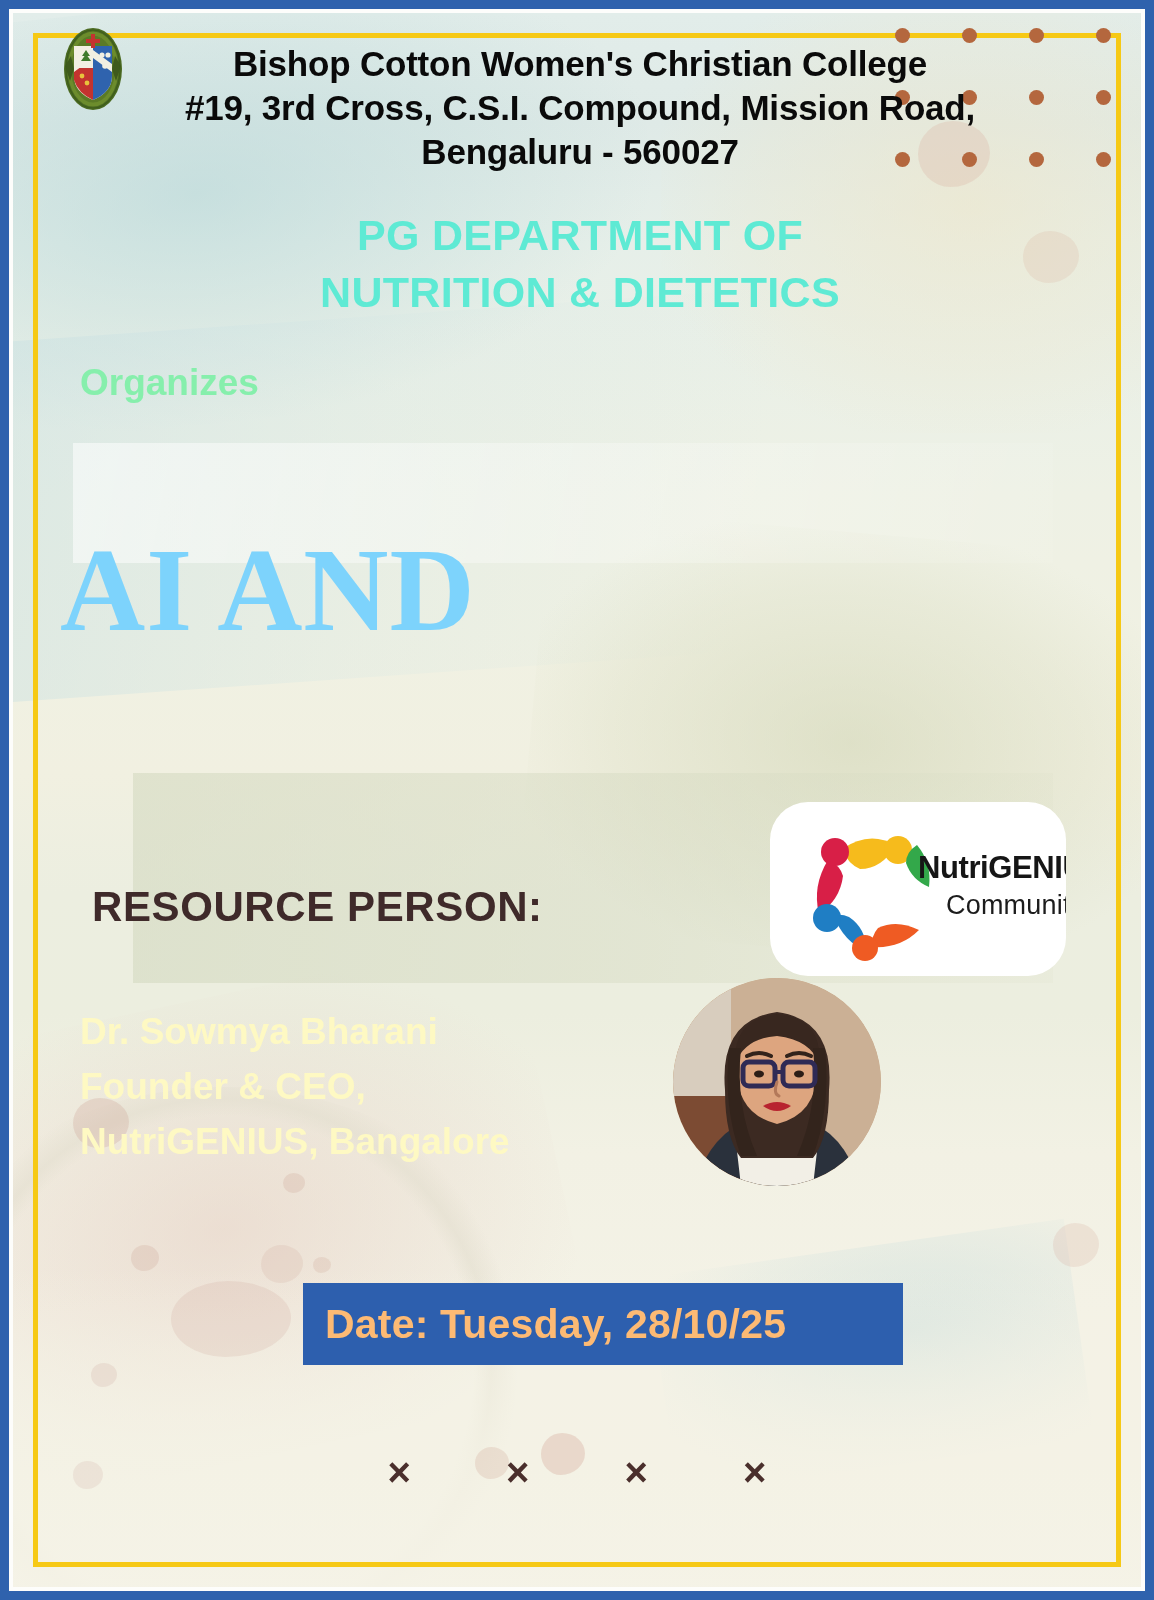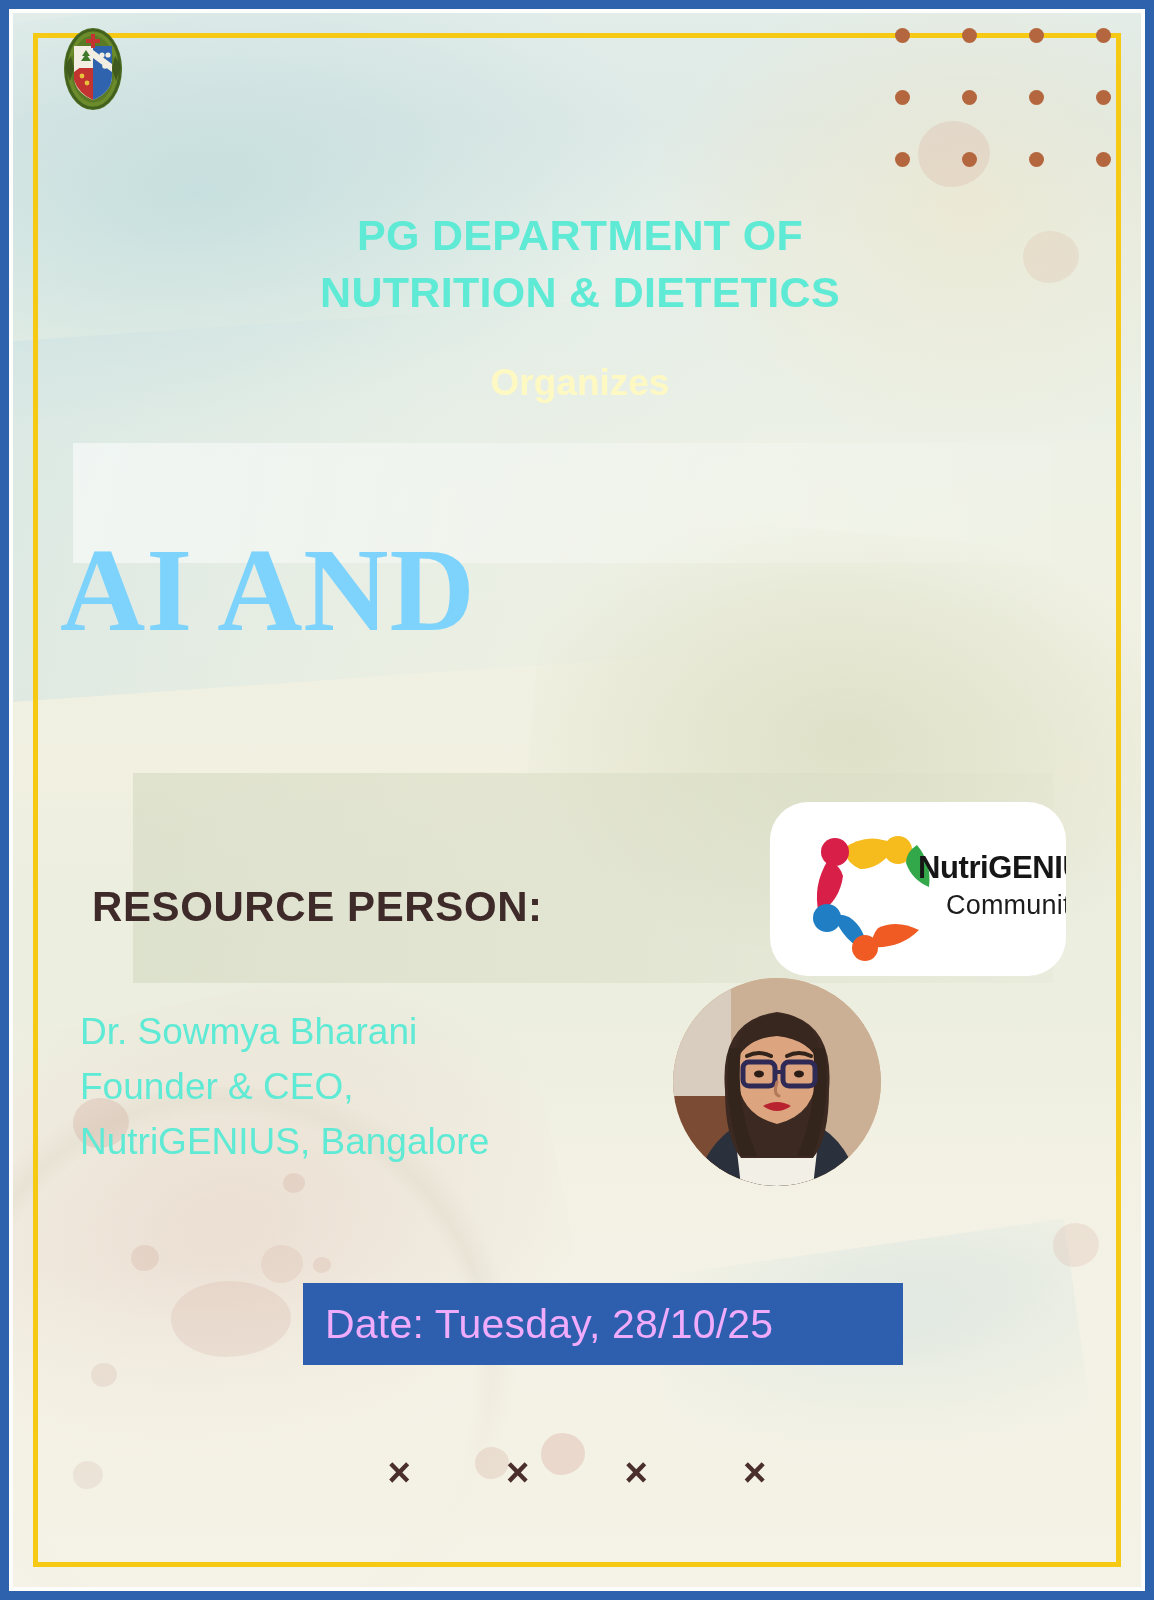--- a/index.html
+++ b/index.html
@@ -159,22 +159,22 @@
     font-size: 43px;
     line-height: 1.33;
     letter-spacing: 0.3px;
   }
   #dept-heading .line { display: block; }
 
   #organizes {
     position: absolute;
     left: 80px; top: 362px;
     width: 1000px;
-    text-align: center;
-    color: #fef9c3;
+    text-align: left;
+    color: #86efac;
     font-weight: 700;
     font-size: 37px;
   }
 
   #workshop-on {
     position: absolute;
     left: 80px; top: 436px;
     width: 1000px;
     text-align: center;
     color: #0a0a0a;
@@ -238,22 +238,22 @@
     color: #3f2a2a;
     font-weight: 700;
     font-size: 42px;
     letter-spacing: 0.6px;
     text-align: center;
   }
 
   #resource-details {
     position: absolute;
     left: 80px; top: 1005px;
-    color: #5eead4;
-    font-weight: 400;
+    color: #fef9c3;
+    font-weight: 700;
     font-size: 37px;
     line-height: 1.48;
   }
   #resource-details .line { display: block; white-space: nowrap; }
 
   
   #speaker-photo {
     position: absolute;
     left: 673px; top: 978px;
     width: 208px; height: 208px;
@@ -266,22 +266,22 @@
   #date-banner {
     position: absolute;
     left: 303px; top: 1283px;
     width: 600px; height: 82px;
     background: #2d5fae;
     display: flex;
     align-items: center;
     padding-left: 22px;
   }
   #date-banner .date-text {
-    color: #f0abfc;
-    font-weight: 400;
+    color: #fdba74;
+    font-weight: 700;
     font-size: 41px;
     letter-spacing: 0.2px;
     white-space: nowrap;
   }
 
   
   #x-marks {
     position: absolute;
     left: 0; top: 1450px;
     width: 1154px;
@@ -369,20 +369,25 @@
       <circle cx="43" cy="40" r="2.8" fill="#f2efe2"></circle>
       <circle cx="20" cy="50" r="2.4" fill="#e8c23c"></circle>
       <circle cx="25" cy="57" r="2.4" fill="#e8c23c"></circle>
       <path d="M20 30 L24 24 L28 30 Z" fill="#3f7a2c"></path>
       <path d="M19 35 L24 28 L29 35 Z" fill="#3f7a2c"></path>
 
       <ellipse cx="31" cy="43" rx="27" ry="39" fill="none" stroke="#3c5a1a" stroke-width="1.1" opacity=".85"></ellipse>
     </svg>
   </div>
 
+  <div id="college-header">
+    <span class="line">Bishop Cotton Women's Christian College</span>
+    <span class="line">#19, 3rd Cross, C.S.I. Compound, Mission Road,</span>
+    <span class="line">Bengaluru - 560027</span>
+  </div>
 
   <div id="dept-heading">
     <span class="line">PG DEPARTMENT OF</span>
     <span class="line">NUTRITION &amp; DIETETICS</span>
   </div>
 
   <div id="organizes">Organizes</div>
 
 
   <div id="main-title">

